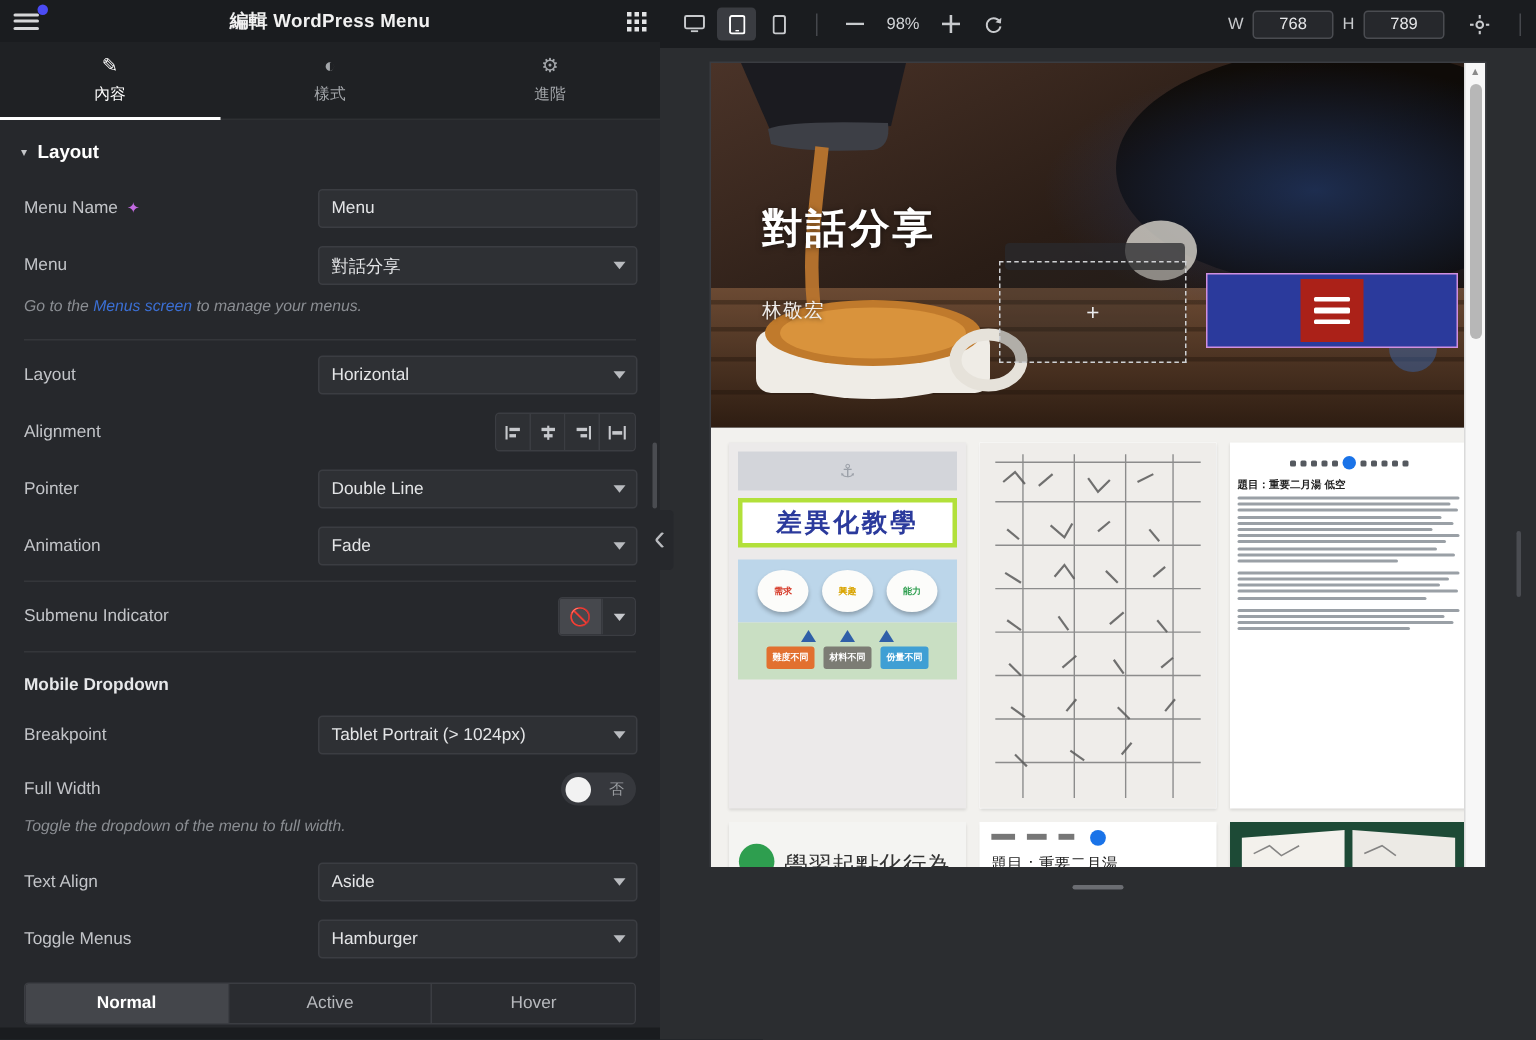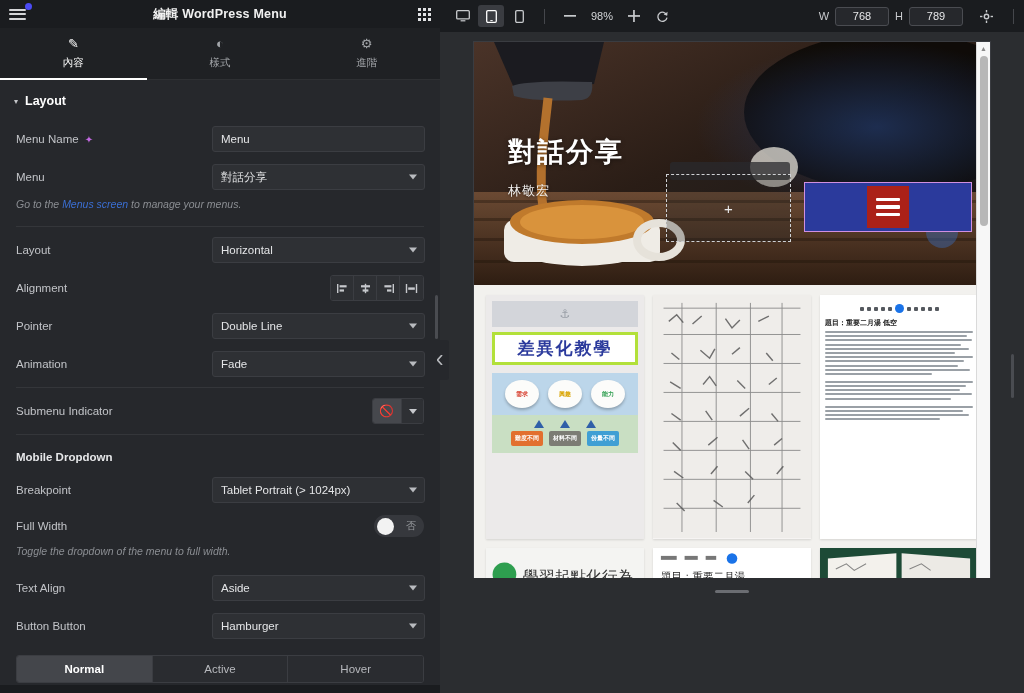--- a/index.html
+++ b/index.html
@@ -224,21 +224,21 @@
   }
   .hero-bg { position: absolute; inset: 0; }
   .hero-content {
     position: absolute; left: 34px; top: 92px; z-index: 3;
   }
   .hero-title {
     font-size: 27px; color: #ffffff; font-weight: 700; letter-spacing: 2px;
     text-shadow: 0 1px 4px rgba(0,0,0,.5);
   }
   .hero-sub {
-    margin-top: 12px; font-size: 13px; color: #f0eeec; letter-spacing: 1px;
+    margin-top: 28px; font-size: 13px; color: #f0eeec; letter-spacing: 1px;
     text-shadow: 0 1px 3px rgba(0,0,0,.5);
   }
   .dropzone {
     position: absolute; left: 192px; top: 132px; width: 125px; height: 68px;
     border: 1px dashed #cfd1d4; background: rgba(40,40,40,.28);
     display: flex; align-items: center; justify-content: center;
     color: #e9eaec; font-size: 15px; z-index: 4; cursor: pointer;
   }
   .menu-widget {
     position: absolute; left: 330px; top: 140px; width: 168px; height: 50px;
@@ -529,21 +529,21 @@
         <div class="ctl">
           <div class="selfield">
             <span class="sel-val">Aside</span>
             <span class="sel-arrow"></span>
           </div>
         </div>
       </div>
 
       <div class="row">
         <div class="lbl">
-            <span>Button Button</span>
+            <span>Toggle Menus</span>
           </div>
         <div class="ctl">
           <div class="selfield">
             <span class="sel-val">Hamburger</span>
             <span class="sel-arrow"></span>
           </div>
         </div>
       </div>
 
       <div class="state-tabs">

